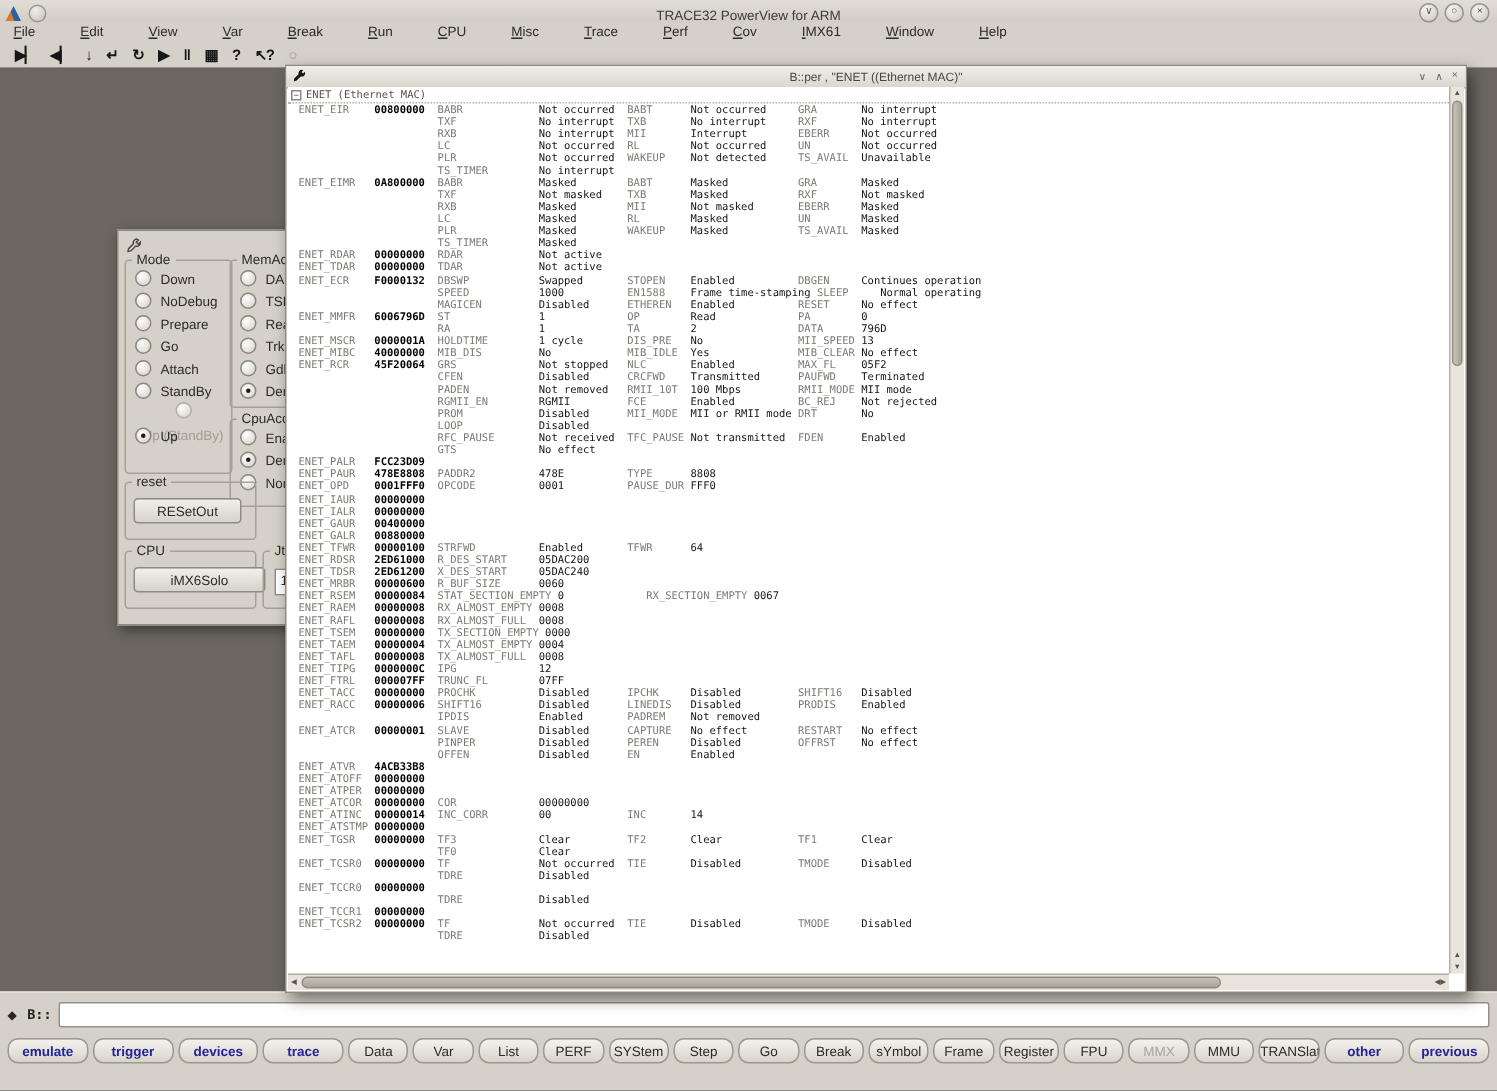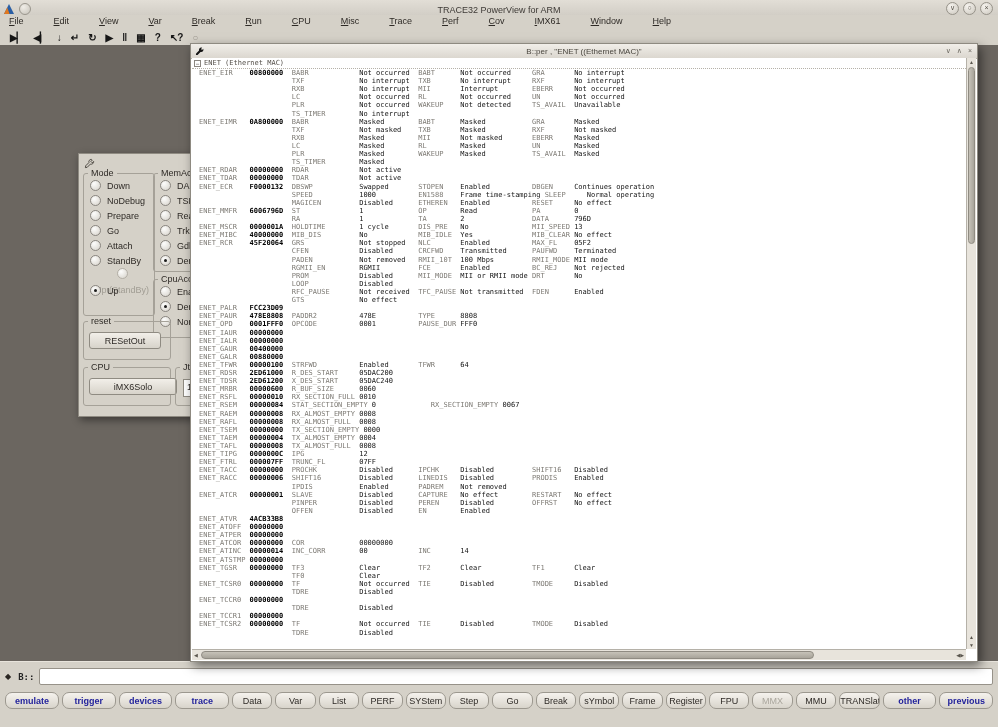--- a/index.html
+++ b/index.html
@@ -303,21 +303,20 @@
           <div class="reg-row"><span class="lbl">ENET_PAUR   </span><span class="hex">478E8808  </span><span class="lbl">PADDR2          </span><span class="val">478E          </span><span class="lbl">TYPE      </span><span class="val">8808             </span></div>
           <div class="reg-row"><span class="lbl">ENET_OPD    </span><span class="hex">0001FFF0  </span><span class="lbl">OPCODE          </span><span class="val">0001          </span><span class="lbl">PAUSE_DUR </span><span class="val">FFF0             </span></div>
           <div class="reg-row"><span class="lbl">ENET_IAUR   </span><span class="hex">00000000  </span></div>
           <div class="reg-row"><span class="lbl">ENET_IALR   </span><span class="hex">00000000  </span></div>
           <div class="reg-row"><span class="lbl">ENET_GAUR   </span><span class="hex">00400000  </span></div>
           <div class="reg-row"><span class="lbl">ENET_GALR   </span><span class="hex">00880000  </span></div>
           <div class="reg-row"><span class="lbl">ENET_TFWR   </span><span class="hex">00000100  </span><span class="lbl">STRFWD          </span><span class="val">Enabled       </span><span class="lbl">TFWR      </span><span class="val">64               </span></div>
           <div class="reg-row"><span class="lbl">ENET_RDSR   </span><span class="hex">2ED61000  </span><span class="lbl">R_DES_START     </span><span class="val">05DAC200      </span></div>
           <div class="reg-row"><span class="lbl">ENET_TDSR   </span><span class="hex">2ED61200  </span><span class="lbl">X_DES_START     </span><span class="val">05DAC240      </span></div>
           <div class="reg-row"><span class="lbl">ENET_MRBR   </span><span class="hex">00000600  </span><span class="lbl">R_BUF_SIZE      </span><span class="val">0060          </span></div>
-          <div class="reg-row"><span class="lbl">ENET_RSFL   </span><span class="hex">00000010  </span><span class="lbl">RX_SECTION_FULL </span><span class="val">0010          </span></div>
           <div class="reg-row"><span class="lbl">ENET_RSEM   </span><span class="hex">00000084  </span><span class="lbl">STAT_SECTION_EMPTY </span><span class="val">0             </span><span class="lbl">RX_SECTION_EMPTY </span><span class="val">0067             </span></div>
           <div class="reg-row"><span class="lbl">ENET_RAEM   </span><span class="hex">00000008  </span><span class="lbl">RX_ALMOST_EMPTY </span><span class="val">0008          </span></div>
           <div class="reg-row"><span class="lbl">ENET_RAFL   </span><span class="hex">00000008  </span><span class="lbl">RX_ALMOST_FULL  </span><span class="val">0008          </span></div>
           <div class="reg-row"><span class="lbl">ENET_TSEM   </span><span class="hex">00000000  </span><span class="lbl">TX_SECTION_EMPTY </span><span class="val">0000          </span></div>
           <div class="reg-row"><span class="lbl">ENET_TAEM   </span><span class="hex">00000004  </span><span class="lbl">TX_ALMOST_EMPTY </span><span class="val">0004          </span></div>
           <div class="reg-row"><span class="lbl">ENET_TAFL   </span><span class="hex">00000008  </span><span class="lbl">TX_ALMOST_FULL  </span><span class="val">0008          </span></div>
           <div class="reg-row"><span class="lbl">ENET_TIPG   </span><span class="hex">0000000C  </span><span class="lbl">IPG             </span><span class="val">12            </span></div>
           <div class="reg-row"><span class="lbl">ENET_FTRL   </span><span class="hex">000007FF  </span><span class="lbl">TRUNC_FL        </span><span class="val">07FF          </span></div>
           <div class="reg-row"><span class="lbl">ENET_TACC   </span><span class="hex">00000000  </span><span class="lbl">PROCHK          </span><span class="val">Disabled      </span><span class="lbl">IPCHK     </span><span class="val">Disabled         </span><span class="lbl">SHIFT16   </span><span class="val">Disabled</span></div>
           <div class="reg-row"><span class="lbl">ENET_RACC   </span><span class="hex">00000006  </span><span class="lbl">SHIFT16         </span><span class="val">Disabled      </span><span class="lbl">LINEDIS   </span><span class="val">Disabled         </span><span class="lbl">PRODIS    </span><span class="val">Enabled</span></div>

